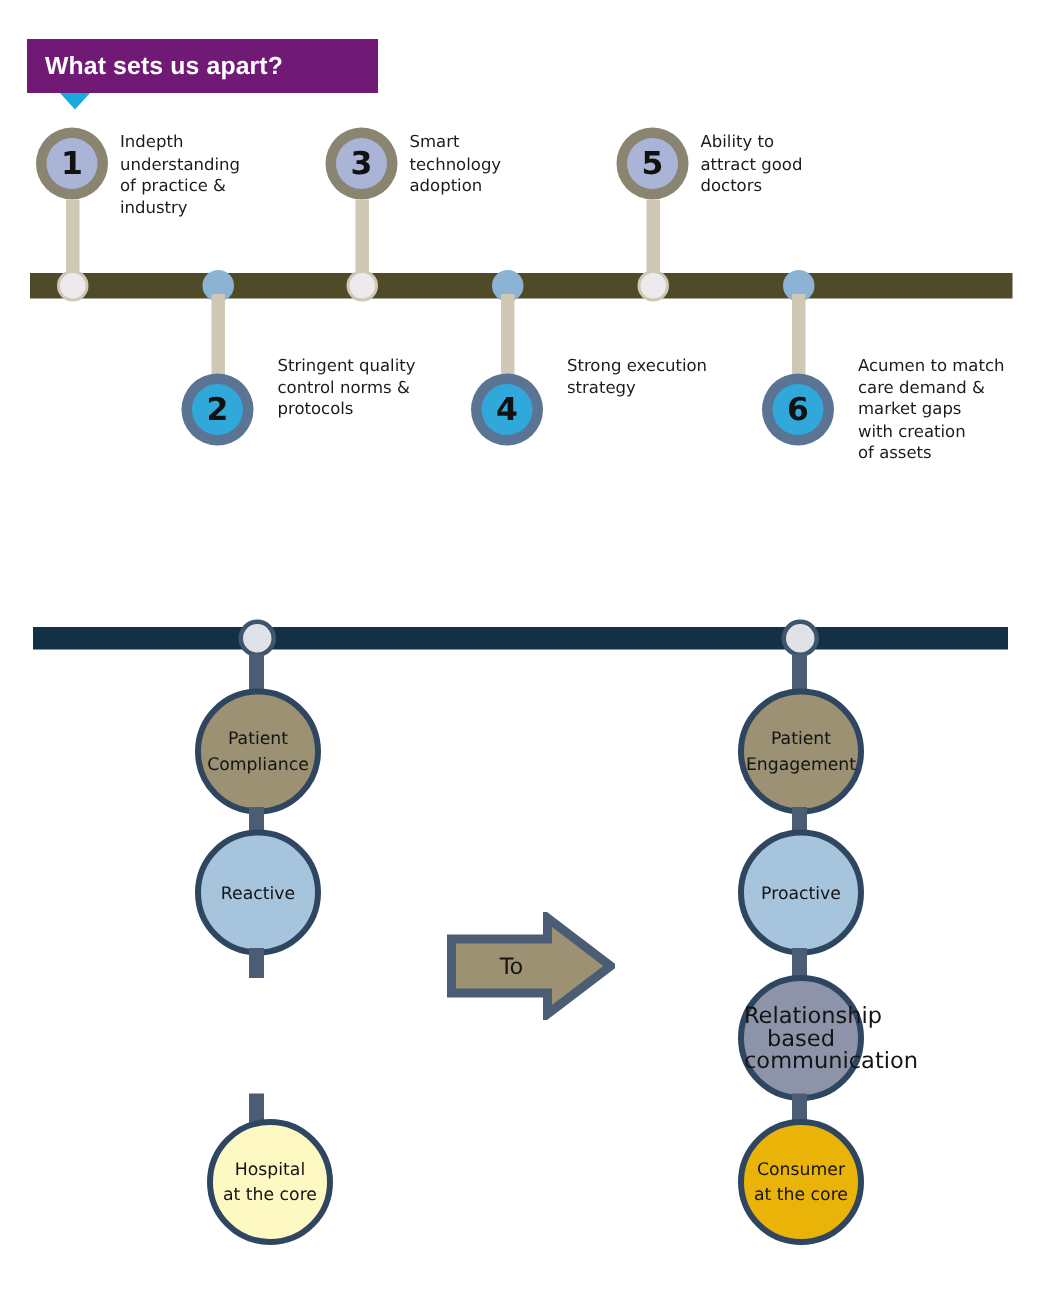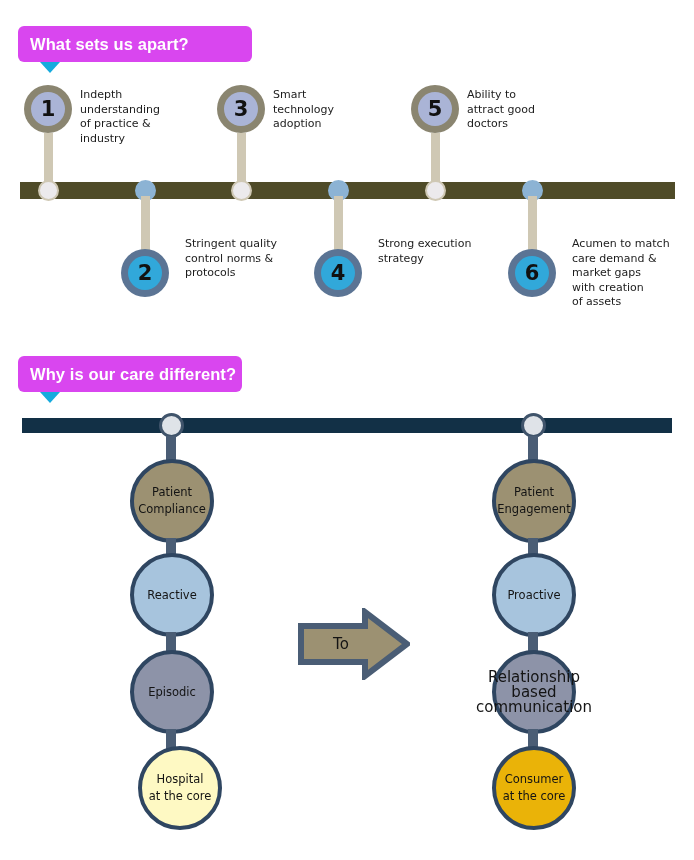--- a/index.html
+++ b/index.html
@@ -11,27 +11,26 @@
     width: 694px;
     height: 860px;
     position: relative;
     font-family: "Liberation Sans", sans-serif;
     overflow: hidden;
   }
 
   
   .banner {
     position: absolute;
-    background: #d946ef;
+    background: #701a75;
     color: #ffffff;
     font-weight: bold;
     display: flex;
     align-items: center;
     box-sizing: border-box;
-    border-radius: 6px;
   }
   .banner .banner-text {
     font-size: 16.5px;
     letter-spacing: 0.1px;
     white-space: nowrap;
   }
   .banner .banner-tail {
     position: absolute;
     left: 22px;
     bottom: -11px;
@@ -167,21 +166,20 @@
     background: #4a5d75;
   }
 
   .cmp-bubble {
     position: absolute;
     border-radius: 50%;
     border: 4px solid #2f4661;
     box-sizing: border-box;
     display: flex;
     flex-direction: column;
-    align-items: center;
     justify-content: center;
     text-align: center;
     color: #141414;
     font-size: 11.5px;
     line-height: 17px;
     font-family: "DejaVu Sans", sans-serif;
   }
 
   
   #to-arrow {
@@ -265,46 +263,39 @@
     <div class="tl-stem" style="top:196px; height:55px;"></div>
     <div class="tl-medallion slate" style="top:249px;">
       <div class="inner">6</div>
     </div>
     <div class="tl-label" style="left:40px; top:237px; width:115px;">Acumen to match<br>care demand &amp;<br>market gaps<br>with creation<br>of assets</div>
   </div>
 </div>
 
 <div id="compare-section">
 
-  <div class="banner" id="banner-2">
-    <span class="banner-text">Why is our care different?</span>
-    <span class="banner-tail"></span>
-  </div>
 
   <div id="compare-bar"></div>
 
   <div class="cmp-topdot" style="left:159px; top:413px;"></div>
   <div class="cmp-stem" style="left:166px; top:436px; height:28px;"></div>
 
   <div class="cmp-bubble" id="cmp-l-0" style="left:130px; top:459px; width:84px; height:84px; background:#9c9172;">
     <span>Patient</span>
     <span>Compliance</span>
   </div>
 
   <div class="cmp-stem" style="left:166px; top:538px; height:20px;"></div>
 
   <div class="cmp-bubble" id="cmp-l-1" style="left:130px; top:553px; width:84px; height:84px; background:#a7c4dd;">
     <span>Reactive</span>
   </div>
 
   <div class="cmp-stem" style="left:166px; top:632px; height:20px;"></div>
 
-  <div class="cmp-bubble" id="cmp-l-2" style="left:130px; top:650px; width:84px; height:84px; background:#8d93a8;">
-    <span>Episodic</span>
-  </div>
 
   <div class="cmp-stem" style="left:166px; top:729px; height:20px;"></div>
 
   <div class="cmp-bubble" id="cmp-l-3" style="left:138px; top:746px; width:84px; height:84px; background:#fef9c3;">
     <span>Hospital</span>
     <span>at the core</span>
   </div>
 
   <div class="cmp-topdot" style="left:521px; top:413px;"></div>
   <div class="cmp-stem" style="left:528px; top:436px; height:28px;"></div>

